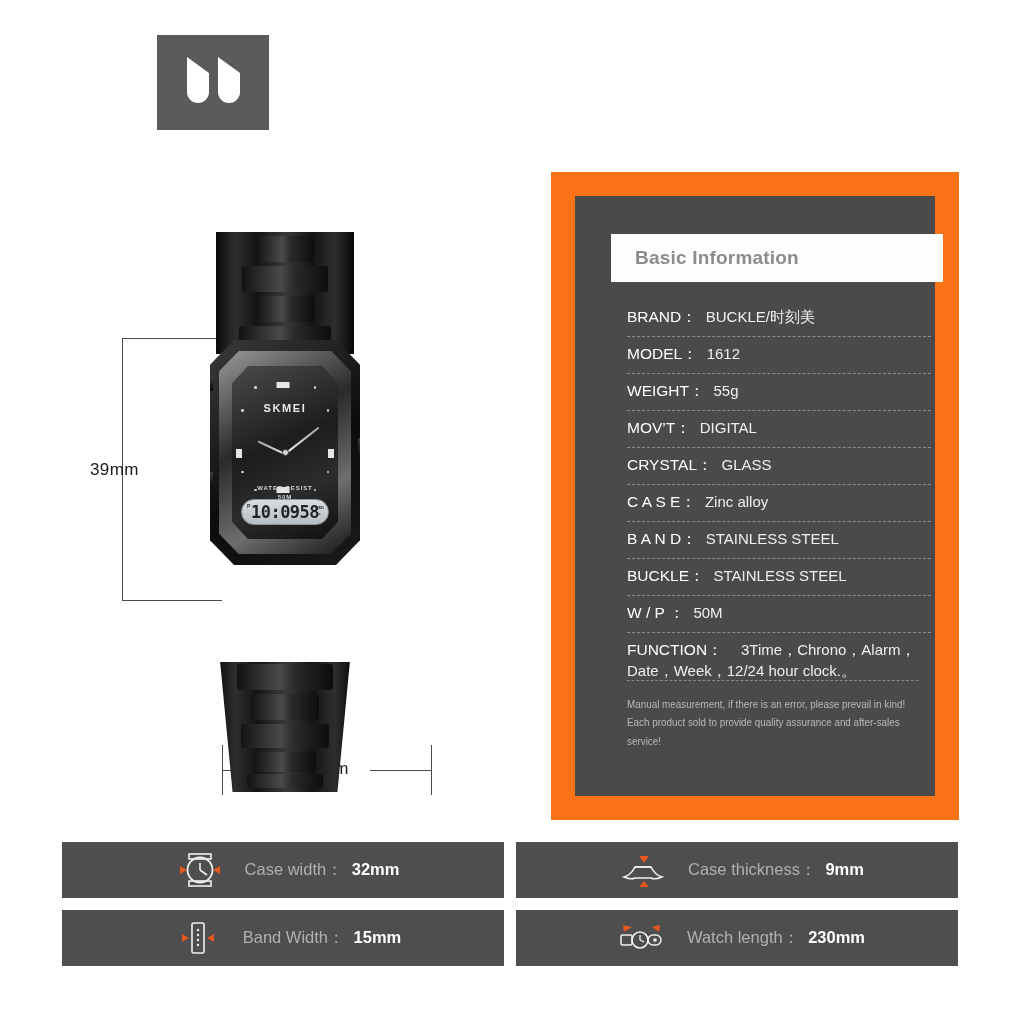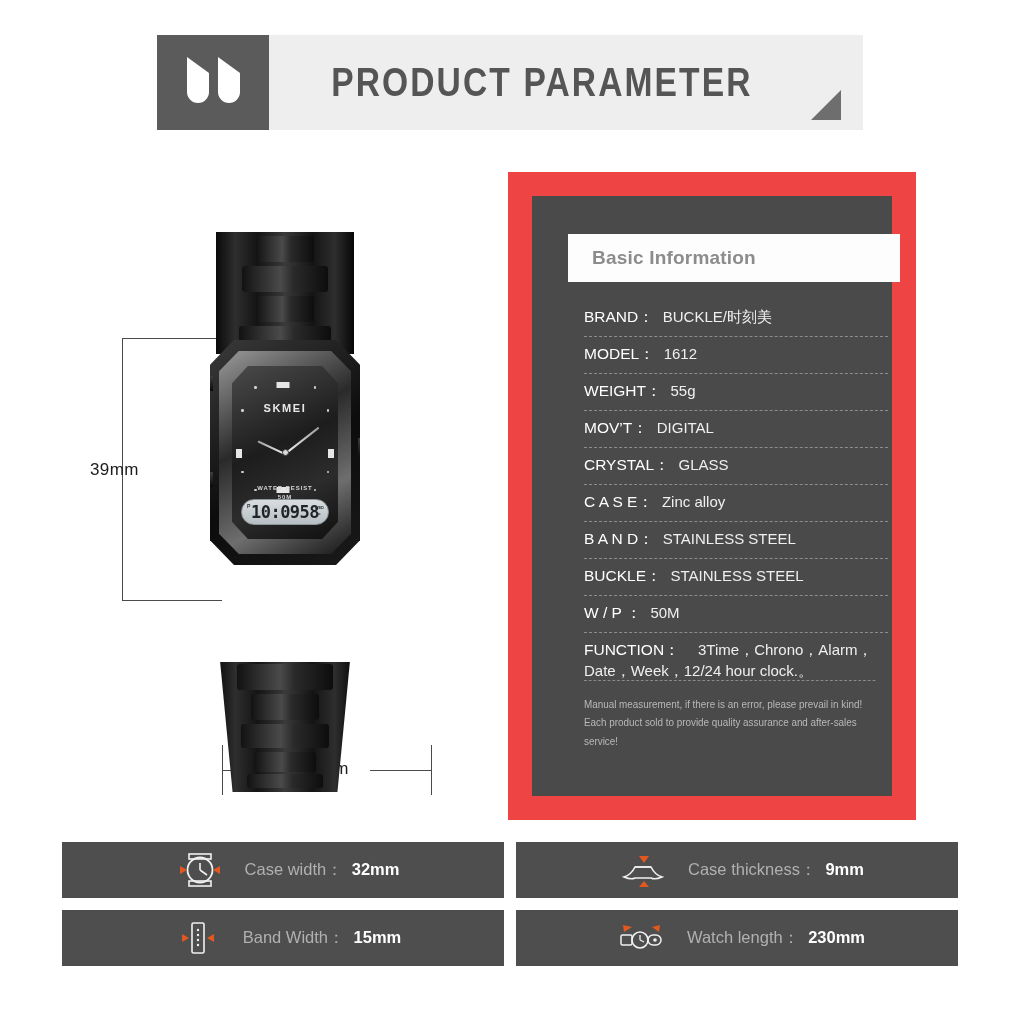--- a/index.html
+++ b/index.html
@@ -145,22 +145,22 @@
     position: absolute; left: -7px; width: 10px; height: 15px;
     background: linear-gradient(180deg,#3c3c3c,#0a0a0a); border-radius: 2px 0 0 2px;
   }
   .crown {
     position: absolute; right: -7px; top: 98px; width: 9px; height: 20px;
     background: linear-gradient(180deg,#3c3c3c,#0d0d0d); border-radius: 0 2px 2px 0;
   }
 
   
   .spec-outer {
-    position: absolute; left: 508px; top: 172px; width: 408px; height: 648px;
-    background: #ef4444;
+    position: absolute; left: 551px; top: 172px; width: 408px; height: 648px;
+    background: #f97316;
   }
   .spec-inner {
     position: absolute; left: 24px; top: 24px; right: 24px; bottom: 24px;
     background: #4a4a4a;
   }
   .spec-title-box {
     position: absolute; left: 36px; top: 38px; width: 332px; height: 48px;
     background: #fdfdfd; display: flex; align-items: center;
   }
   .spec-title {
@@ -206,24 +206,20 @@
 </style>
 </head>
 <body>
 
 <div class="header">
   <div class="header-quote">
     <div class="quote-glyph">
       <span></span>
         <span></span>
     </div>
-  </div>
-  <div class="header-bar">
-    <div class="header-title">PRODUCT PARAMETER</div>
-    <div class="header-corner"></div>
   </div>
 </div>
 
 <div class="watch-area">
 
   <div class="dim-line dim-v-main"></div>
   <div class="dim-line dim-v-tick-t"></div>
   <div class="dim-line dim-v-tick-b"></div>
   <div class="dim-label-39">39mm</div>
 

